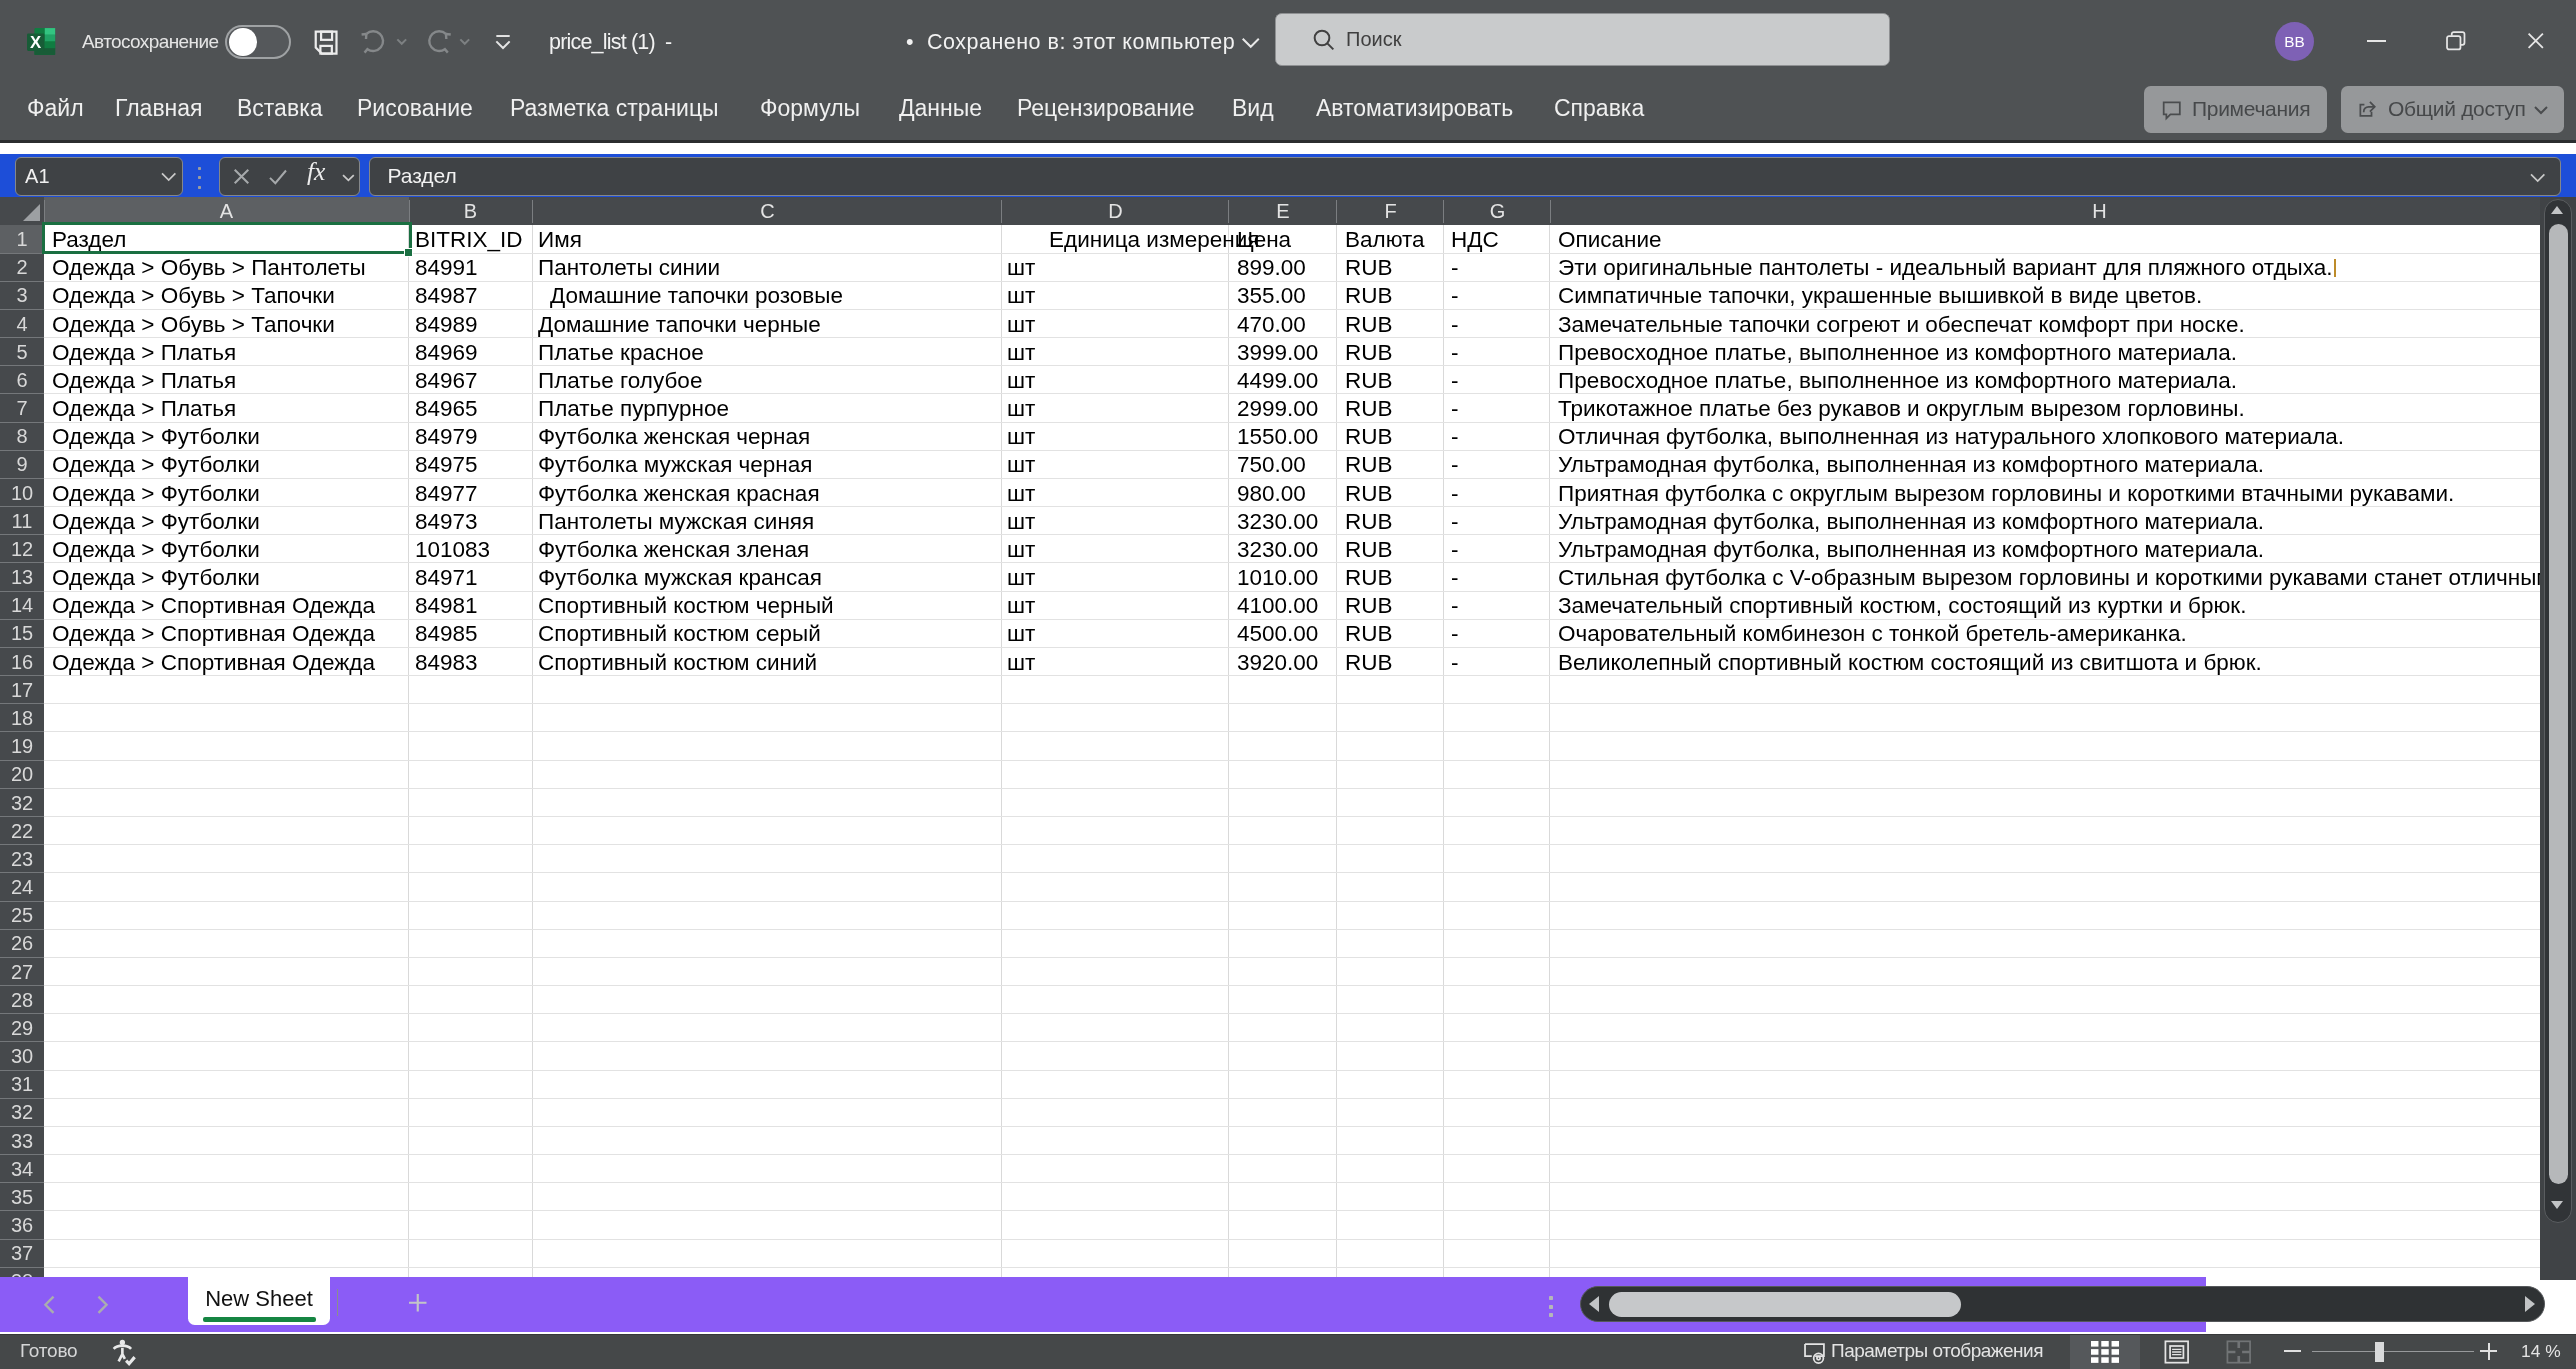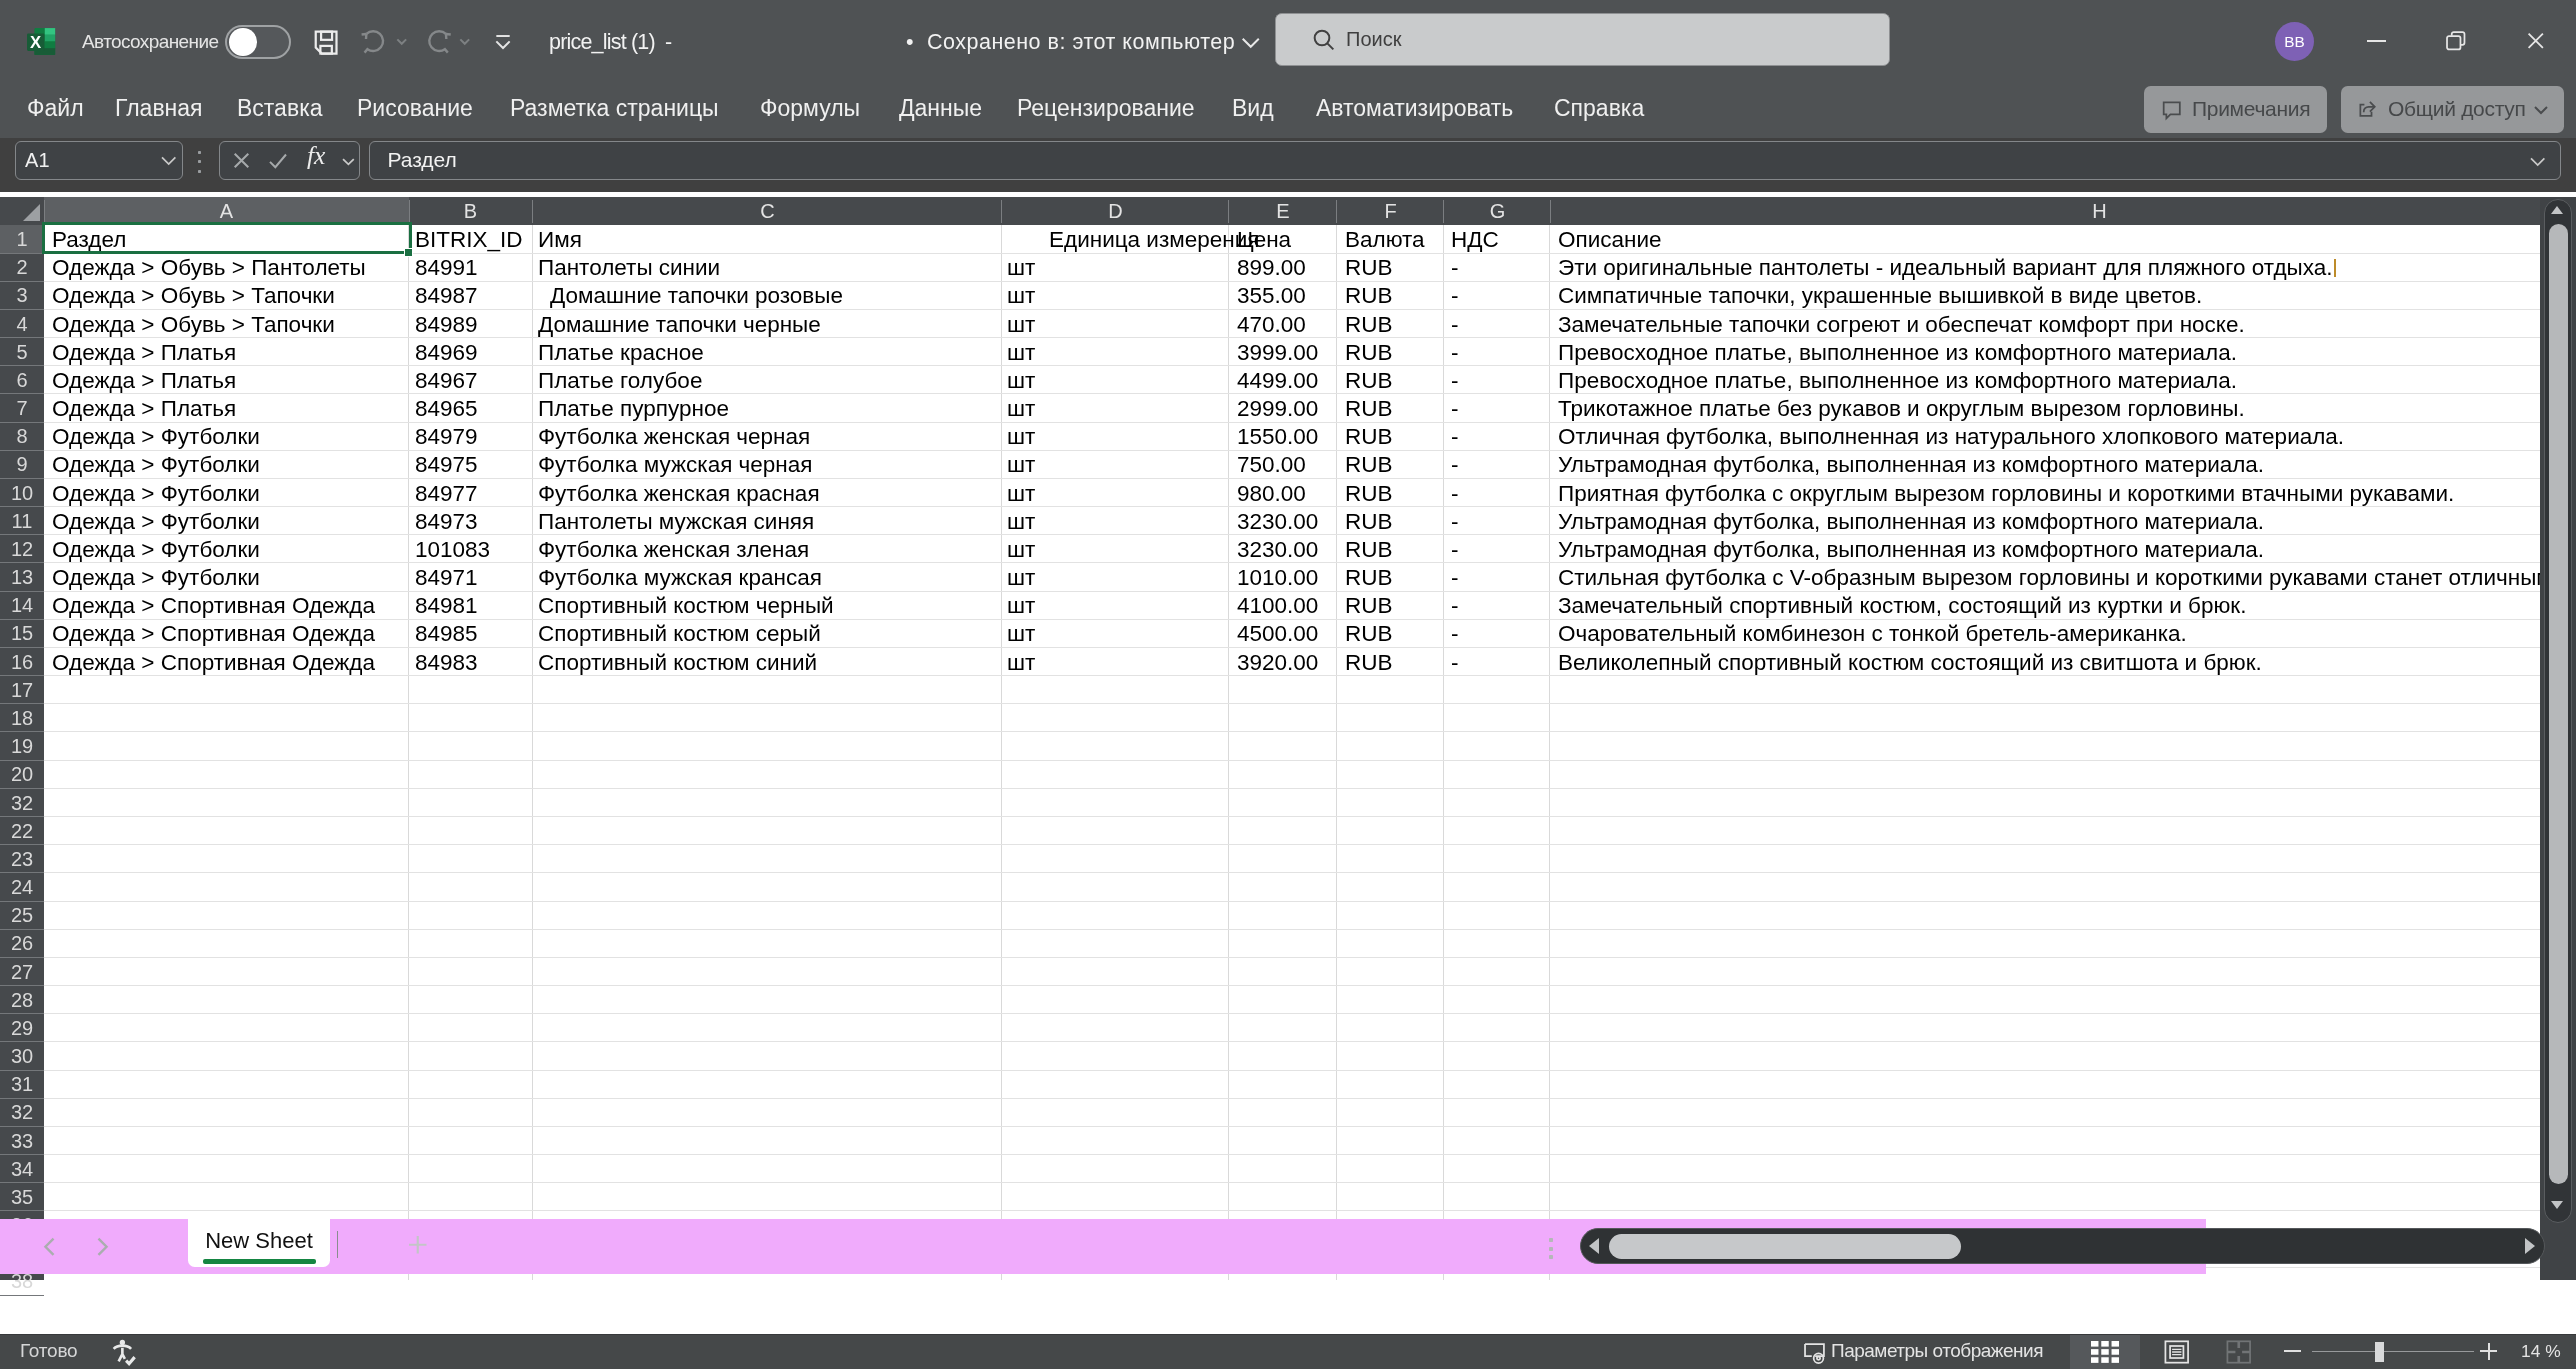--- a/index.html
+++ b/index.html
@@ -1,25 +1,25 @@
 <!DOCTYPE html>
 <html style="font-size:10.7px"><head><meta charset="utf-8"><style>
 *{margin:0;padding:0;box-sizing:border-box}
 html,body{width:2576px;height:1369px;overflow:hidden}
 body{font-family:"Liberation Sans",sans-serif;position:relative;background:#fff}
 .abs{position:absolute}
 #titlebar{left:0;top:0;width:2576px;height:77px;background:#4f5254}
 #menubar{left:0;top:77px;width:2576px;height:63px;background:#4f5254}
 #sep{left:0;top:140px;width:2576px;height:2.7px;background:#2b2d2f}
-#fbar{left:0;top:138px;width:2576px;height:54px;background:#404040}
+#fbar{left:0;top:154px;width:2576px;height:54px;background:#1d4ed8}
 #colhdr{left:0;top:197px;width:2540px;height:28px;background:#46494c}
 #rowhdr{left:0;top:225px;width:44px;height:1055px;background:#46494c}
 #grid{left:44px;top:225px;width:2496px;height:1055px;background:#fff;overflow:hidden}
 #gutter{left:2540px;top:197px;width:36px;height:1083px;background:#404346}
-#tabbar{left:0;top:1219px;width:2206px;height:55px;background:#f0abfc}
+#tabbar{left:0;top:1277px;width:2206px;height:55px;background:#8b5cf6}
 #statusbar{left:0;top:1334px;width:2576px;height:35px;background:#454849;border-top:1.3px solid #37393b}
 .mi{position:absolute;top:0;height:63px;line-height:63px;color:#f0f0f0;font-size:23px;letter-spacing:0;white-space:pre}
 .tt{color:#e5e5e5;font-size:19px;letter-spacing:-0.6px;white-space:pre}
 .ttl{color:#f2f2f2;font-size:21.5px;letter-spacing:-0.1px;white-space:pre;top:4px;height:77px;line-height:77px}
 .box{position:absolute;top:3.4px;height:39px;background:#3f4245;border:1.3px solid #84878a;border-radius:6px}
 .chl{position:absolute;top:0;height:28px;line-height:28px;color:#e3e3e3;font-size:20px;text-align:center}
 .chsep{position:absolute;top:2.7px;width:1.3px;height:23px;background:#7b7e81}
 .rn{position:absolute;left:0;width:44px;color:#d8d8d8;font-size:20px;text-align:center;line-height:28px}
 .rnsep{position:absolute;left:0;width:44px;height:1.3px;background:#74777a}
 .vline{position:absolute;top:0;width:1.3px;height:1055px;background:#d9d9d9}

